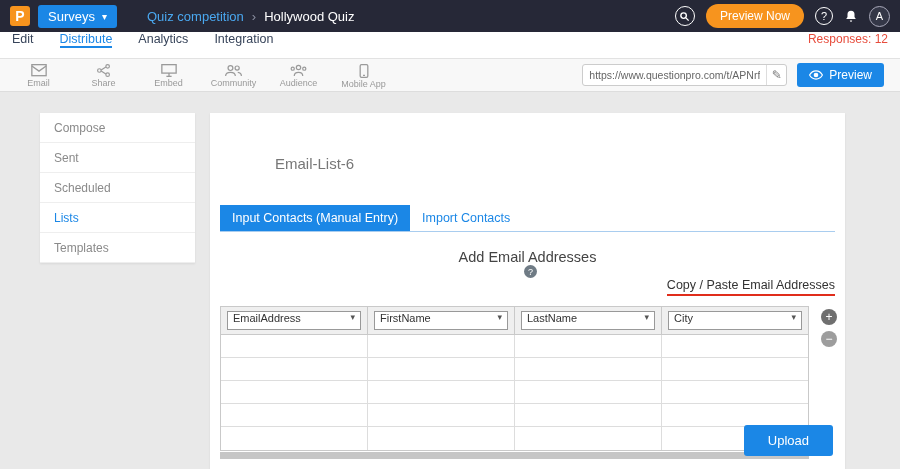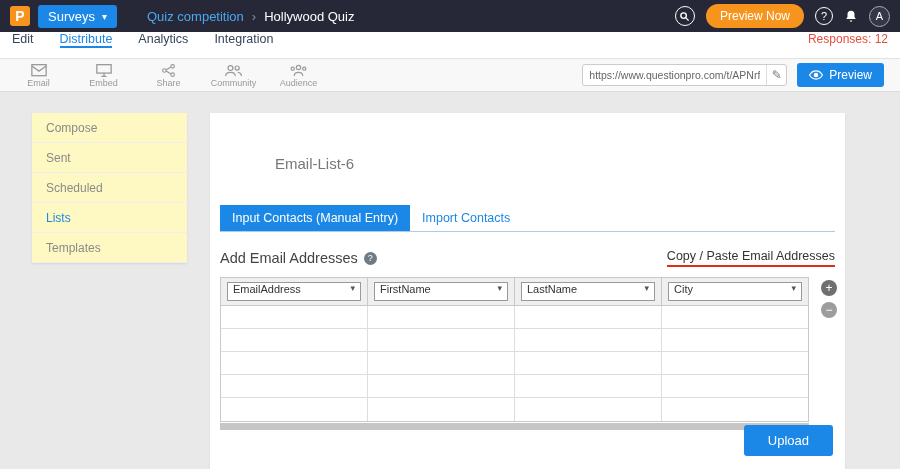--- a/index.html
+++ b/index.html
@@ -57,36 +57,36 @@
   .url-pencil { width:20px; align-self:stretch; border-left:1px solid #ddd;
     display:flex; align-items:center; justify-content:center; color:#777;
     font-size:12px; cursor:pointer; }
   .preview-btn { margin:0 10px 0 10px; background:#1b87e6; border:none;
     color:#fff; height:24px; padding:0 12px; border-radius:3px; font-size:12px;
     display:flex; align-items:center; gap:6px; cursor:pointer; font-family:inherit; }
 
   
   .content { position:relative; height:377px; background:#e9e9e9; }
 
-  .sidebar { position:absolute; left:32px; top:21px; width:155px;
-    background:#fef9c3; box-shadow:0 1px 2px rgba(0,0,0,.08); }
+  .sidebar { position:absolute; left:40px; top:21px; width:155px;
+    background:#ffffff; box-shadow:0 1px 2px rgba(0,0,0,.08); }
   .side-item { height:30px; line-height:30px; padding-left:14px; font-size:12px;
     color:#8a8a8a; border-bottom:1px solid #eee; cursor:pointer; }
   .side-item.active { color:#1b87e6; }
 
   .main { position:absolute; left:210px; right:55px; top:21px; bottom:0;
     background:#fff; box-shadow:0 1px 2px rgba(0,0,0,.08); }
   .list-title { padding:42px 0 0 65px; font-size:15px; color:#777; }
 
   .tabs { margin:33px 10px 0 10px; display:flex;
     border-bottom:1px solid #a9cdef; }
   .tab { padding:6px 12px; font-size:12.5px; color:#1b87e6; cursor:pointer; }
   .tab.active { background:#1b87e6; color:#fff; }
 
-  .section-head { margin:17px 10px 10px 10px; display:flex; align-items:center; }
+  .section-head { margin:17px 10px 10px 10px; display:flex; align-items:center;flex-direction:column; }
   .add-label { font-size:14.5px; color:#444; }
   .q-circle { width:13px; height:13px; background:#6f7b85; border-radius:50%;
     color:#fff; font-size:9px; display:inline-flex; align-items:center;
     justify-content:center; margin-left:6px; cursor:pointer; }
   .copy-link { margin-left:auto; font-size:12.5px; color:#333; cursor:pointer;
     border-bottom:2px solid #e02d1b; padding-bottom:2px; }
 
   .table-wrap { margin:0 36px 0 10px; position:relative; }
   .ctable { border:1px solid #c9c9c9; }
   .thead { display:flex; background:#efefef; border-bottom:1px solid #c9c9c9; }
@@ -161,61 +161,70 @@
     <span>
       <svg width="16" height="13" viewBox="0 0 24 20" fill="none" stroke="currentColor" stroke-width="2">
         <rect x="1" y="1" width="22" height="17"></rect>
           <path d="M1 3l11 8L23 3"></path>
       </svg>
     </span>
     <span class="tool-label">Email</span>
   </div>
   <div class="tool-item">
     <span>
-      <svg width="16" height="13" viewBox="0 0 24 20" fill="none" stroke="currentColor" stroke-width="2">
-        <rect x="1" y="1" width="22" height="13"></rect>
-          <line x1="8" y1="19" x2="16" y2="19"></line>
-          <line x1="12" y1="14" x2="12" y2="19"></line>
-      </svg>
-    </span>
-    <span class="tool-label">Embed</span>
-  </div>
-  <div class="tool-item">
-    <span>
       <svg width="15" height="13" viewBox="0 0 24 22" fill="none" stroke="currentColor" stroke-width="2">
         <circle cx="5" cy="11" r="3"></circle>
           <circle cx="19" cy="4" r="3"></circle>
           <circle cx="19" cy="18" r="3"></circle>
         <line x1="8" y1="10" x2="16" y2="5"></line>
           <line x1="8" y1="12" x2="16" y2="17"></line>
       </svg>
     </span>
     <span class="tool-label">Share</span>
   </div>
   <div class="tool-item">
     <span>
+      <svg width="16" height="13" viewBox="0 0 24 20" fill="none" stroke="currentColor" stroke-width="2">
+        <rect x="1" y="1" width="22" height="13"></rect>
+          <line x1="8" y1="19" x2="16" y2="19"></line>
+          <line x1="12" y1="14" x2="12" y2="19"></line>
+      </svg>
+    </span>
+    <span class="tool-label">Embed</span>
+  </div>
+  <div class="tool-item">
+    <span>
       <svg width="17" height="13" viewBox="0 0 28 20" fill="none" stroke="currentColor" stroke-width="2">
         <circle cx="9" cy="6" r="4"></circle>
           <path d="M1 19c0-4 4-6 8-6s8 2 8 6"></path>
         <circle cx="20" cy="6" r="3.4"></circle>
           <path d="M21 13c3.4.3 6 2.3 6 6"></path>
       </svg>
     </span>
     <span class="tool-label">Community</span>
   </div>
   <div class="tool-item">
     <span>
       <svg width="17" height="13" viewBox="0 0 28 20" fill="none" stroke="currentColor" stroke-width="2">
         <circle cx="14" cy="5" r="3.6"></circle>
           <path d="M7 19c0-4 3-6 7-6s7 2 7 6"></path>
         <circle cx="4.5" cy="7" r="2.6"></circle>
           <circle cx="23.5" cy="7" r="2.6"></circle>
       </svg>
     </span>
     <span class="tool-label">Audience</span>
+  </div>
+  <div class="tool-item">
+    <span>
+      <svg width="10" height="14" viewBox="0 0 14 22" fill="none" stroke="currentColor" stroke-width="2">
+        <rect x="1" y="1" width="12" height="20" rx="2"></rect>
+          <line x1="5.5" y1="18" x2="8.5" y2="18"></line>
+      </svg>
+    </span>
+    <span class="tool-label">Mobile App</span>
   </div>
   <div class="url-box">
     <input type="text" value="https://www.questionpro.com/t/APNrfZ" style="">
     <span class="url-pencil">✎</span>
   </div>
   <button class="preview-btn">
     <span>
       <svg width="14" height="10" viewBox="0 0 24 16" fill="none" stroke="currentColor" stroke-width="2">
         <path d="M1 8s4-7 11-7 11 7 11 7-4 7-11 7S1 8 1 8z"></path>
           <circle cx="12" cy="8" r="3" fill="currentColor"></circle>

